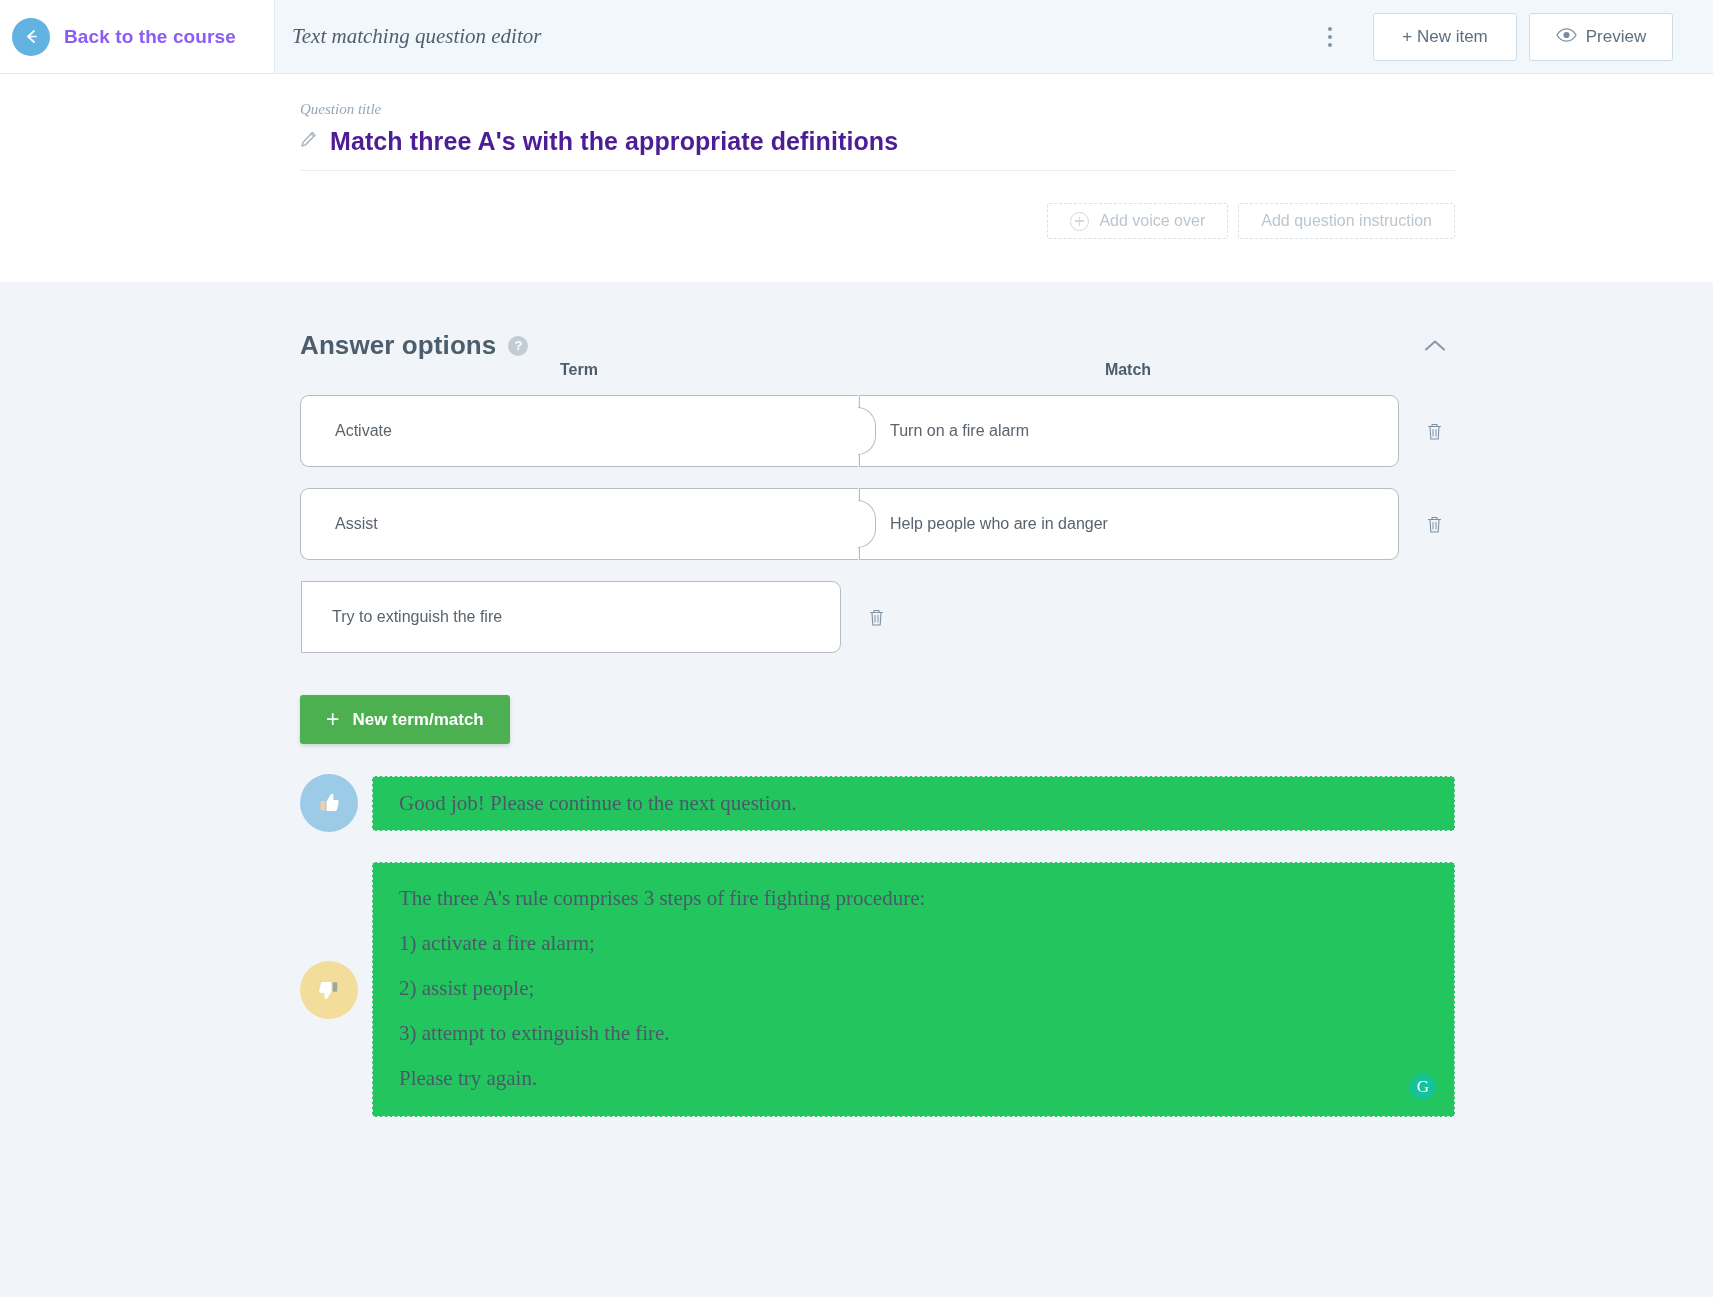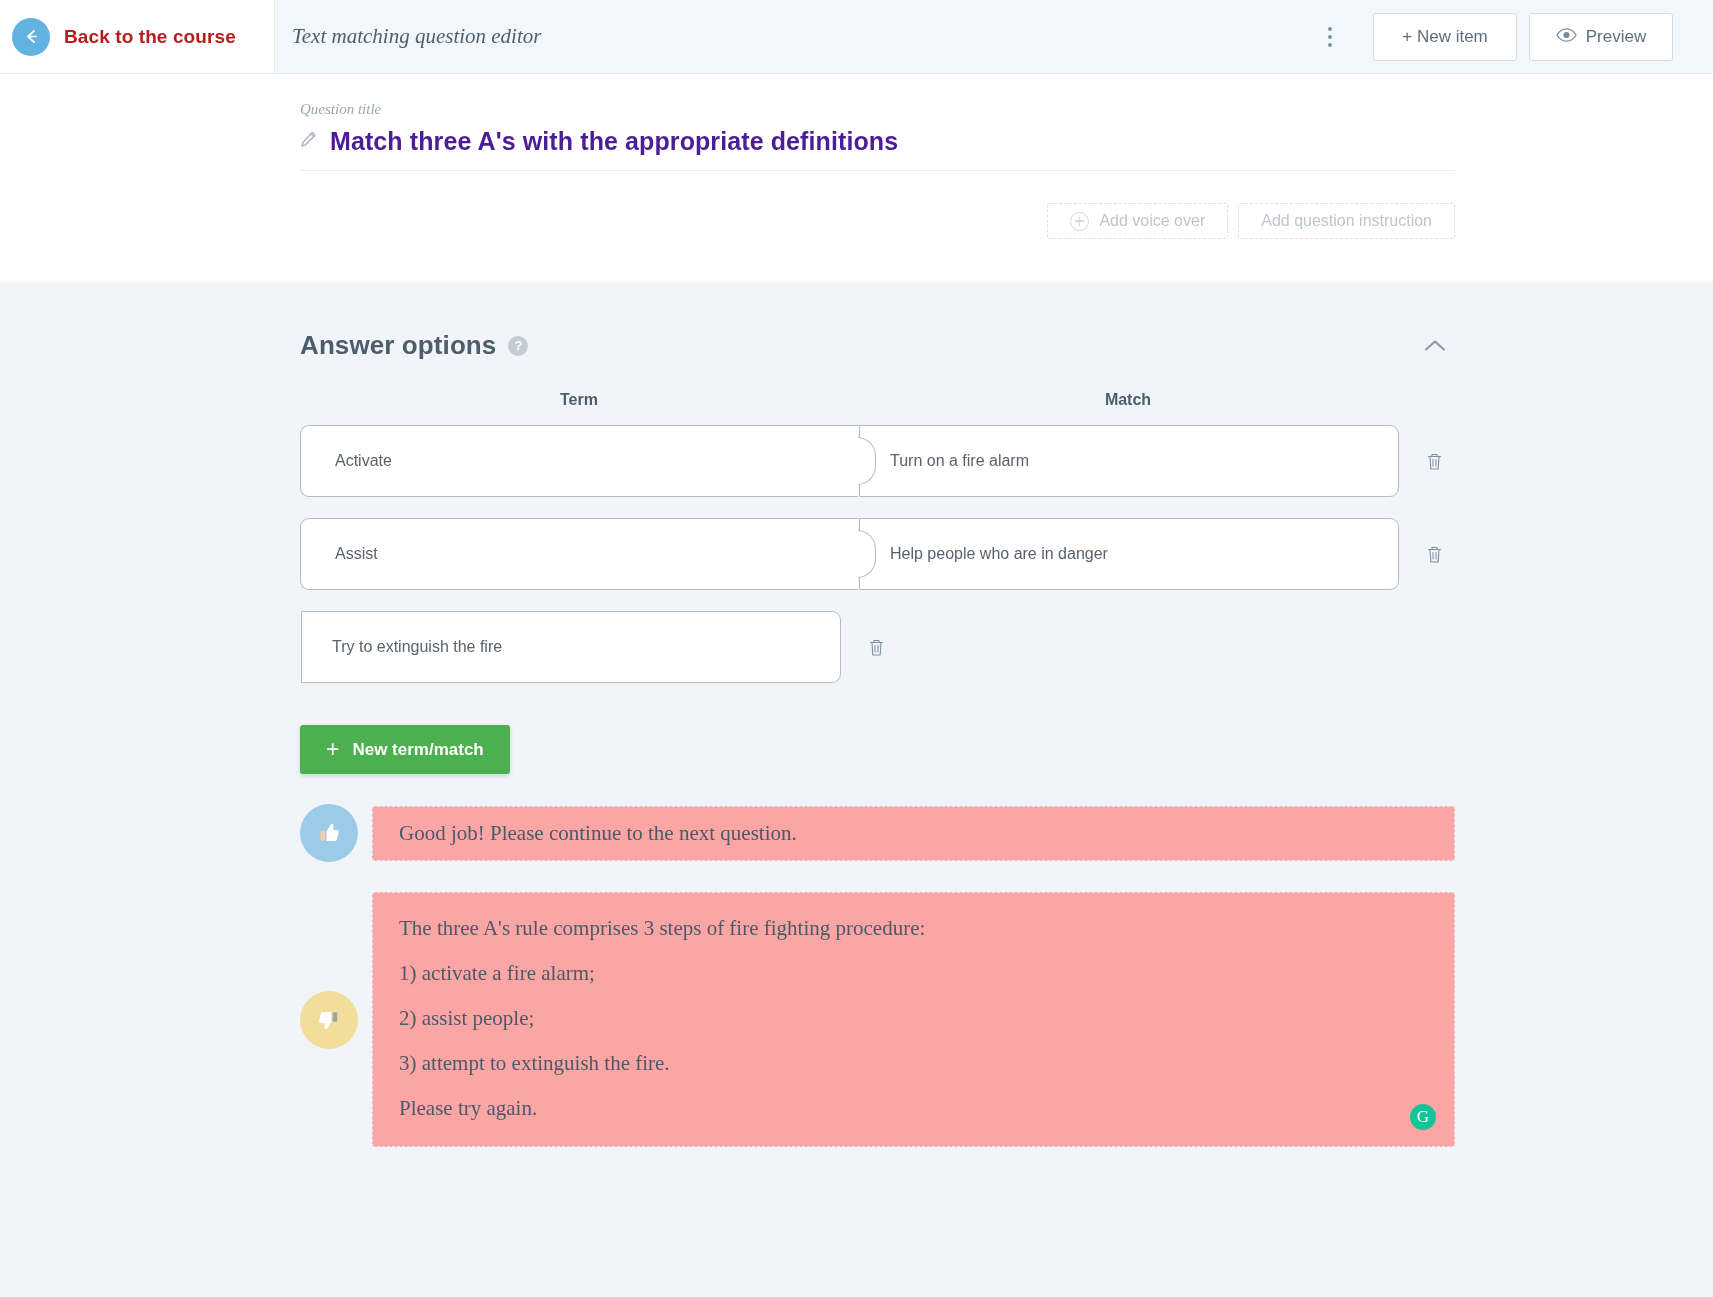--- a/index.html
+++ b/index.html
@@ -32,21 +32,21 @@
   }
   .back-circle {
     width: 38px; height: 38px;
     border-radius: 50%;
     background: #62b3e2;
     display: flex; align-items: center; justify-content: center;
     flex: 0 0 auto;
   }
   .back-circle svg { display: block; }
   .back-label {
-    color: #b91c1c;
+    color: #8b5cf6;
     font-size: 19px;
     font-weight: 700;
     letter-spacing: .1px;
     white-space: nowrap;
   }
   .topbar-main {
     flex: 1;
     display: flex;
     align-items: center;
     padding: 0 40px 0 17px;
@@ -181,21 +181,20 @@
     width: 40px; height: 30px;
     display: flex; align-items: center; justify-content: center;
     cursor: pointer;
   }
 
   
   .col-heads {
     width: 1155px;
     margin-left: 300px;
     display: flex;
-    margin-top: 30px;
     font-size: 16px;
     font-weight: 700;
     color: #4c5d6e;
   }
   .col-heads .ch1 { width: 558px; text-align: center; }
   .col-heads .ch2 { width: 540px; text-align: center; }
 
   
   .rows { width: 1155px; margin-left: 300px; margin-top: 16px; }
   .pair-row {
@@ -300,21 +299,21 @@
     width: 58px; height: 58px;
     border-radius: 50%;
     display: flex; align-items: center; justify-content: center;
     flex: 0 0 auto;
     margin-right: 14px;
   }
   .fb-icon.pos { background: #9ccbe8; }
   .fb-icon.neg { background: #f2dd9a; }
   .fb-box {
     flex: 1;
-    background: #fca5a5;
+    background: #22c55e;
     border: 1px dashed #e4e9ee;
     min-height: 54px;
     display: flex;
     align-items: center;
     padding: 14px 26px;
     font-family: "Liberation Serif", serif;
     font-size: 21px;
     color: #4b5a68;
     position: relative;
   }

